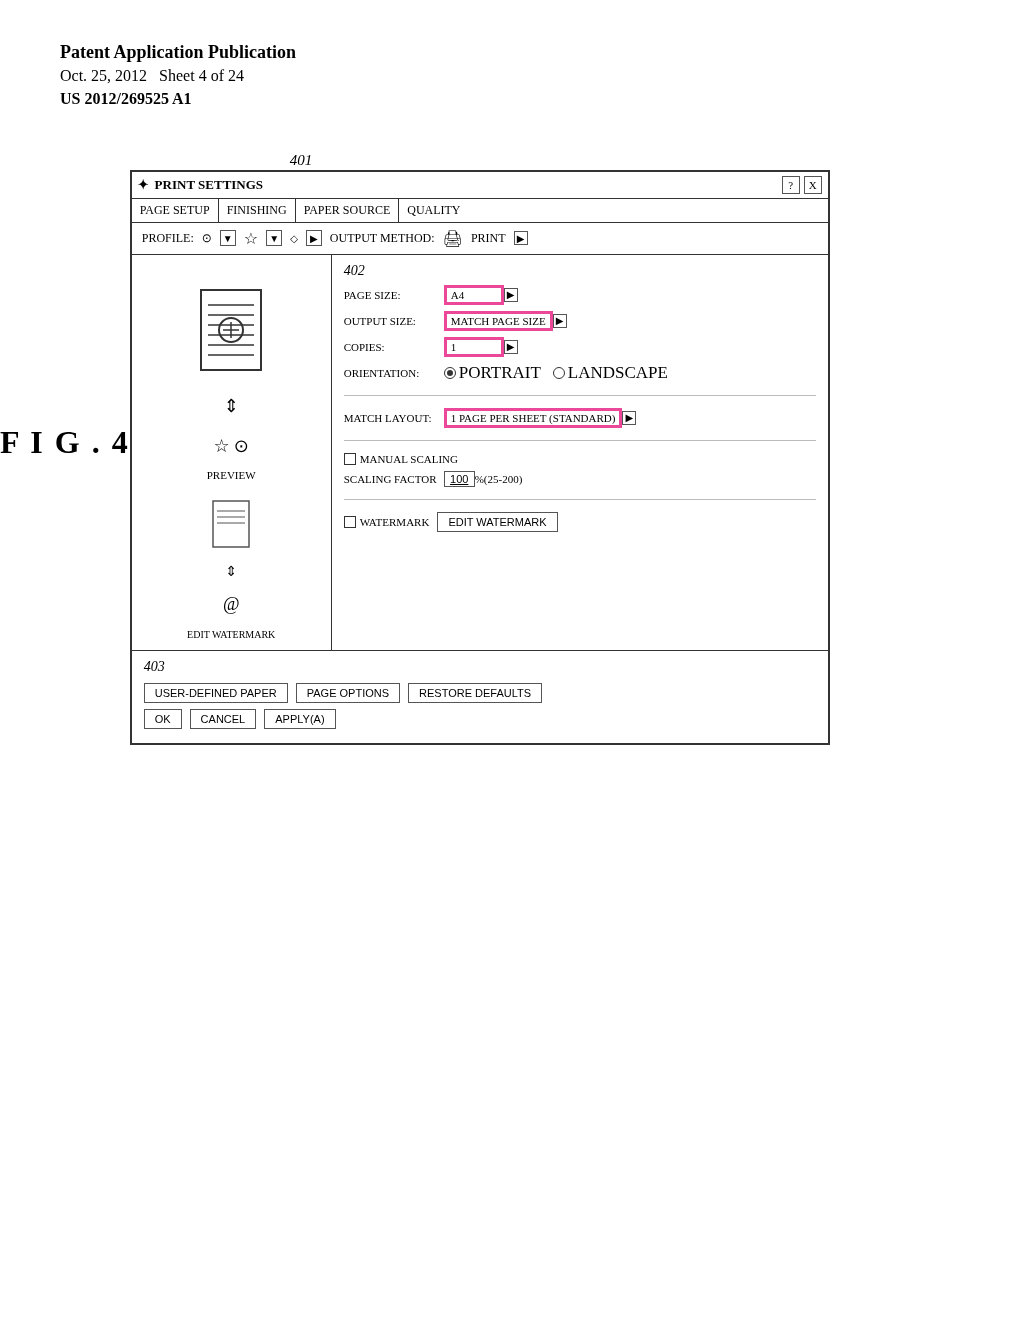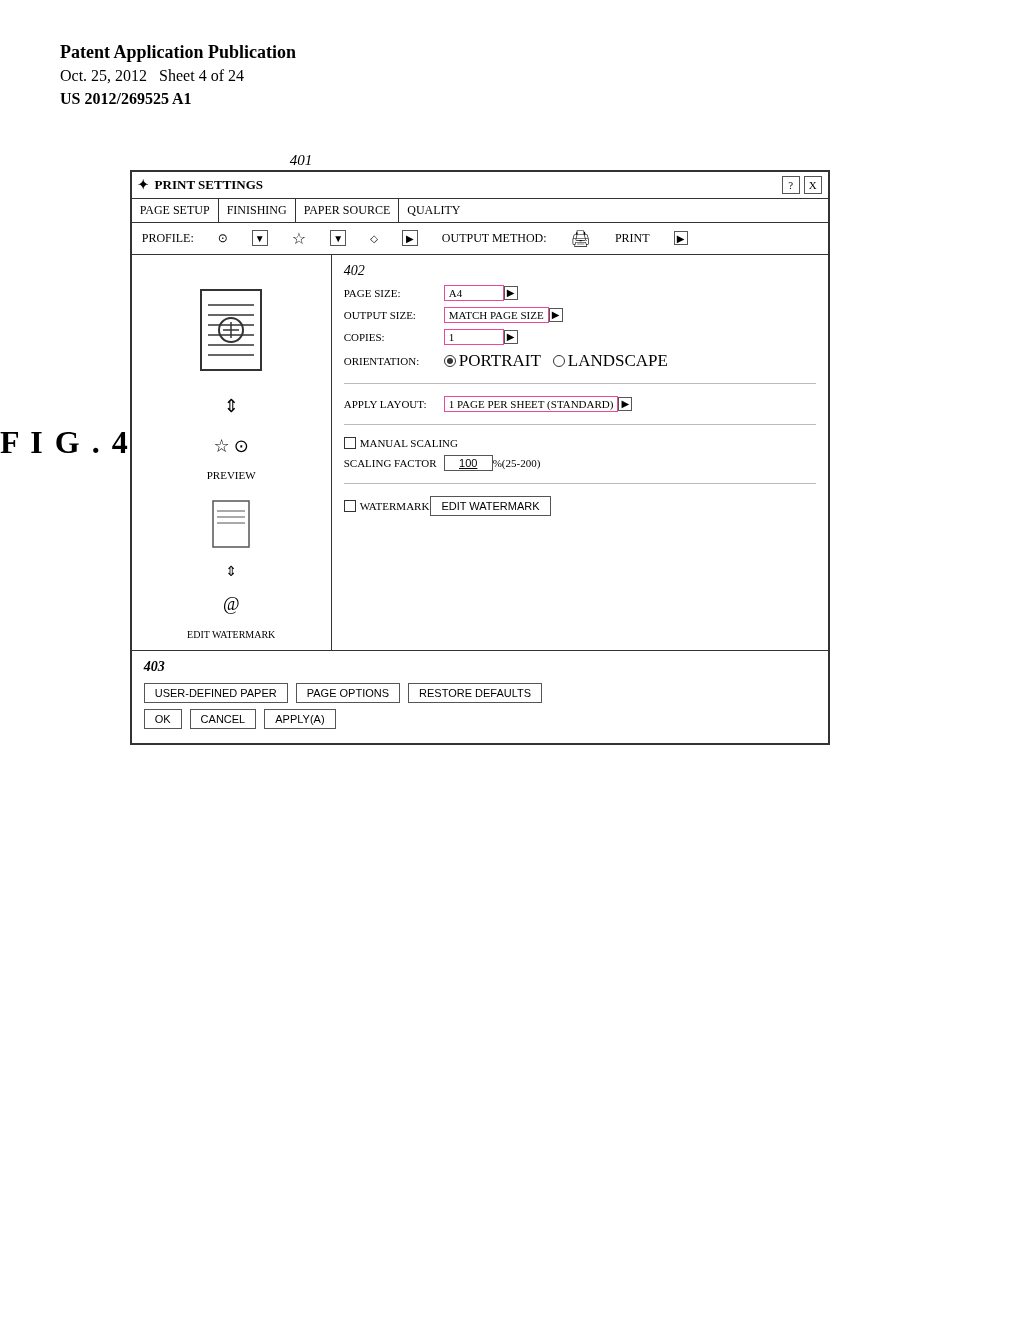--- a/index.html
+++ b/index.html
@@ -118,21 +118,21 @@
     }
     .tab:last-child { border-right: none; }
 
     
     .profile-row {
       display: flex;
       align-items: center;
       padding: 6px 10px;
       border-bottom: 1px solid #333;
       font-size: 12px;
-      gap: 24px;
+      gap: 8px;
     }
     .profile-row .label { font-size: 12px; }
     .arrow-btn {
       border: 1px solid #555;
       width: 16px;
       height: 16px;
       display: flex;
       align-items: center;
       justify-content: center;
       font-size: 10px;
@@ -188,21 +188,21 @@
       gap: 0;
     }
 
     .setting-label {
       font-size: 11px;
       min-width: 100px;
     }
 
     .setting-value {
       font-size: 11px;
-      border: 1px solid #ec4899;
+      border: 3px solid #ec4899;
       padding: 1px 4px;
       min-width: 60px;
     }
 
     .dropdown-arrow {
       font-size: 10px;
       border: 1px solid #555;
       width: 14px;
       height: 14px;
       display: flex;
@@ -275,37 +275,36 @@
       border: 1px solid #555;
       padding: 3px 10px;
       font-size: 11px;
       cursor: pointer;
       background: #fff;
     }
 
     .label-403 {
       font-size: 14px;
       font-style: italic;
-      font-weight: bold;
     }
 
     
     .scaling-input {
       border: 1px solid #555;
-      width: 49px;
+      width: 31px;
       font-size: 11px;
       padding: 1px 2px;
       text-align: center;
       text-decoration: underline;
     }
 
     .watermark-row {
       display: flex;
       align-items: center;
-      gap: 1px;
+      gap: 8px;
     }
   </style>
 </head>
 <body>
 
 <div class="header">
   <div class="header-left">Patent Application Publication</div>
   <div class="header-center">
     <span>Oct. 25, 2012</span>&nbsp;&nbsp;
     <span>Sheet 4 of 24</span>
@@ -431,21 +430,21 @@
                 <div class="radio-item">
                   <div class="radio-circle"></div>
                   <span>LANDSCAPE</span>
                 </div>
               </div>
             </div>
 
             <div class="section-divider"></div>
 
             <div class="setting-row">
-              <span class="setting-label">APPLY LAYOUT:</span>
+              <span class="setting-label">MATCH LAYOUT:</span>
               <span class="setting-value">1 PAGE PER SHEET (STANDARD)</span>
               <div class="dropdown-arrow">▶</div>
             </div>
 
             <div class="section-divider"></div>
 
             <div class="checkbox-item">
               <div class="checkbox"></div>
               <span>MANUAL SCALING</span>
             </div>

